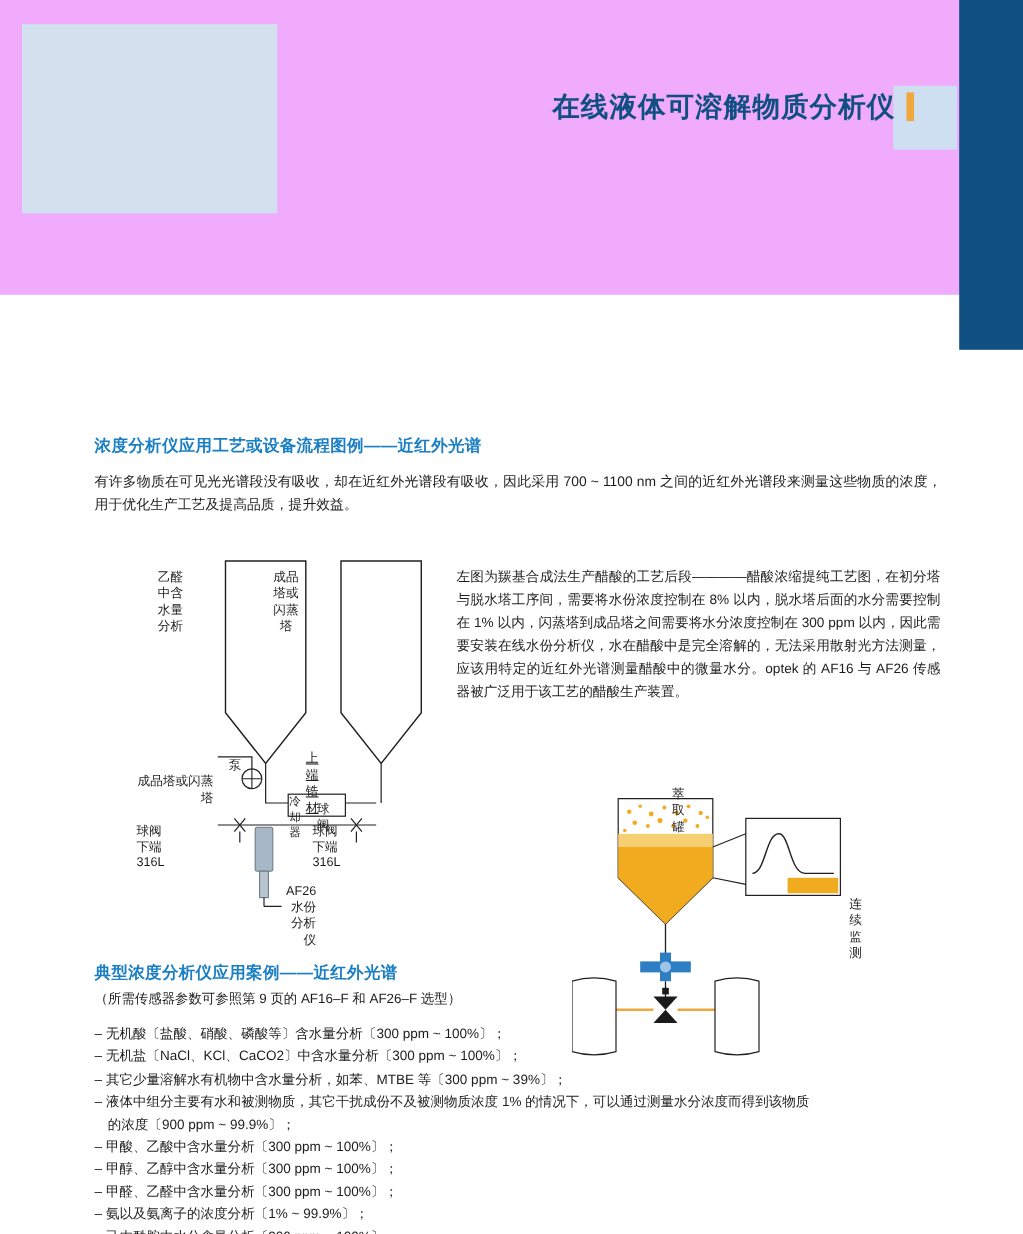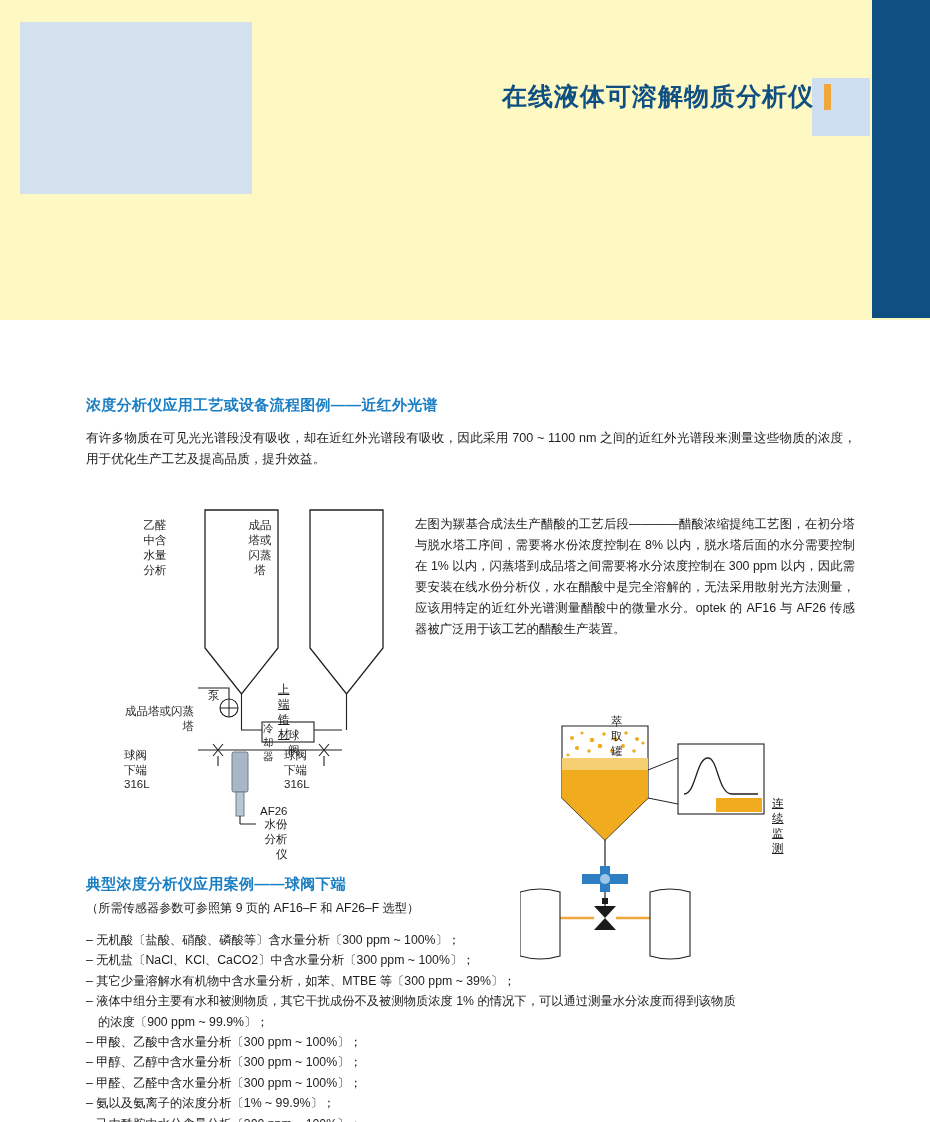--- a/index.html
+++ b/index.html
@@ -10,22 +10,22 @@
     font-family: "Liberation Sans", sans-serif;
     color: #1c1c1c;
     position: relative;
     overflow: hidden;
   }
 
   
   .header {
     position: absolute;
     left: 0; top: 0;
-    width: 930px; height: 320px;
-    background: #fef9c3;
+    width: 930px; height: 268px;
+    background: #f0abfc;
   }
   .header-rightbar {
     position: absolute;
     right: 0; top: 0;
     width: 58px; height: 318px;
     background: #0f4f82;
   }
   .header-lightsquare {
     position: absolute;
     left: 20px; top: 22px;
@@ -231,24 +231,24 @@
       <path d="M130,184 L130,248 Q150,254 170,248 L170,184 Q150,178 130,184 Z" fill="#ffffff" stroke="#231f20" stroke-width="1.1"></path>
 
       <rect x="158" y="36" width="86" height="70" fill="#ffffff" stroke="#231f20" stroke-width="1.1"></rect>
       <path d="M164,86 C176,86 176,50 188,50 C198,50 198,86 212,86 L238,86" fill="none" stroke="#231f20" stroke-width="1.3"></path>
       <rect x="196" y="90" width="46" height="14" fill="#f0ab1e"></rect>
 
       <path d="M128,62 L158,50" stroke="#231f20" stroke-width="1" fill="none"></path>
       <path d="M128,90 L158,96" stroke="#231f20" stroke-width="1" fill="none"></path>
     </svg>
     <div class="lbl" style="left:611px;top:396px;">萃取罐</div>
-    <div class="lbl" style="left:772px;top:478px;text-decoration:underline;">连续监测</div>
+    <div class="lbl" style="left:772px;top:496px;">连续监测</div>
   </div>
 
-  <div class="sec-title sec-title-2">典型浓度分析仪应用案例——球阀下端</div>
+  <div class="sec-title sec-title-2">典型浓度分析仪应用案例——近红外光谱</div>
   <div class="note">（所需传感器参数可参照第 9 页的 AF16–F 和 AF26–F 选型）</div>
 
   <div class="bullets">
     <div>– 无机酸〔盐酸、硝酸、磷酸等〕含水量分析〔300 ppm ~ 100%〕；</div>
     <div>– 无机盐〔NaCl、KCl、CaCO2〕中含水量分析〔300 ppm ~ 100%〕；</div>
     <div>– 其它少量溶解水有机物中含水量分析，如苯、MTBE 等〔300 ppm ~ 39%〕；</div>
     <div>– 液体中组分主要有水和被测物质，其它干扰成份不及被测物质浓度 1% 的情况下，可以通过测量水分浓度而得到该物质</div>
     <div class="indent">的浓度〔900 ppm ~ 99.9%〕；</div>
     <div>– 甲酸、乙酸中含水量分析〔300 ppm ~ 100%〕；</div>
     <div>– 甲醇、乙醇中含水量分析〔300 ppm ~ 100%〕；</div>

